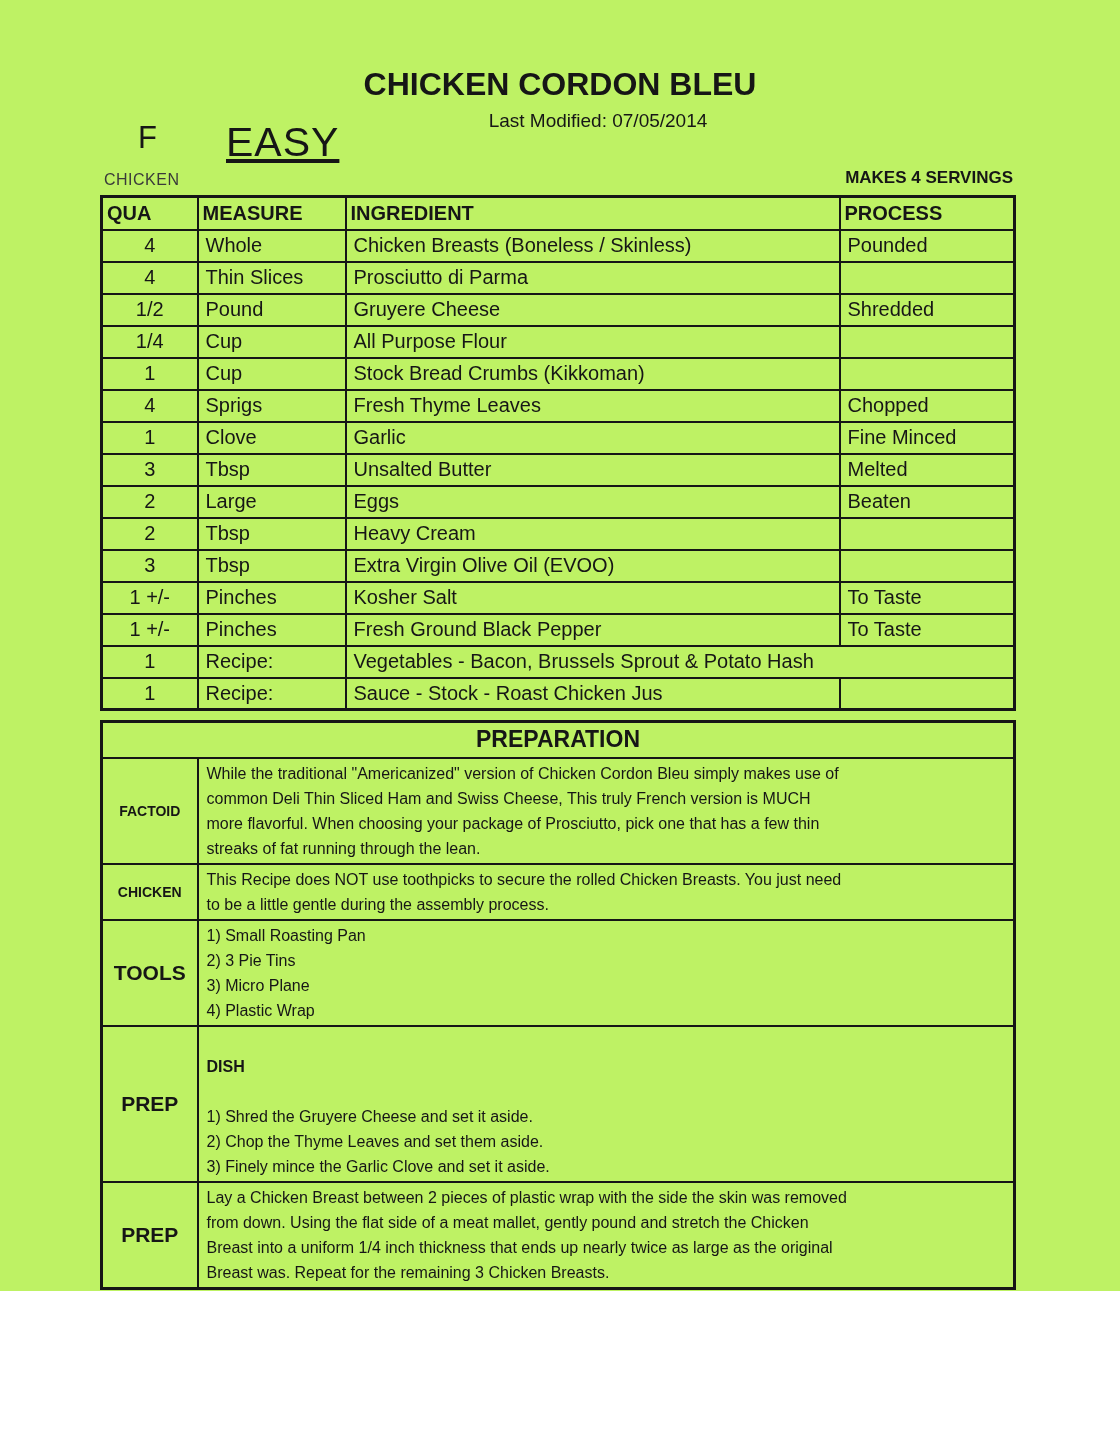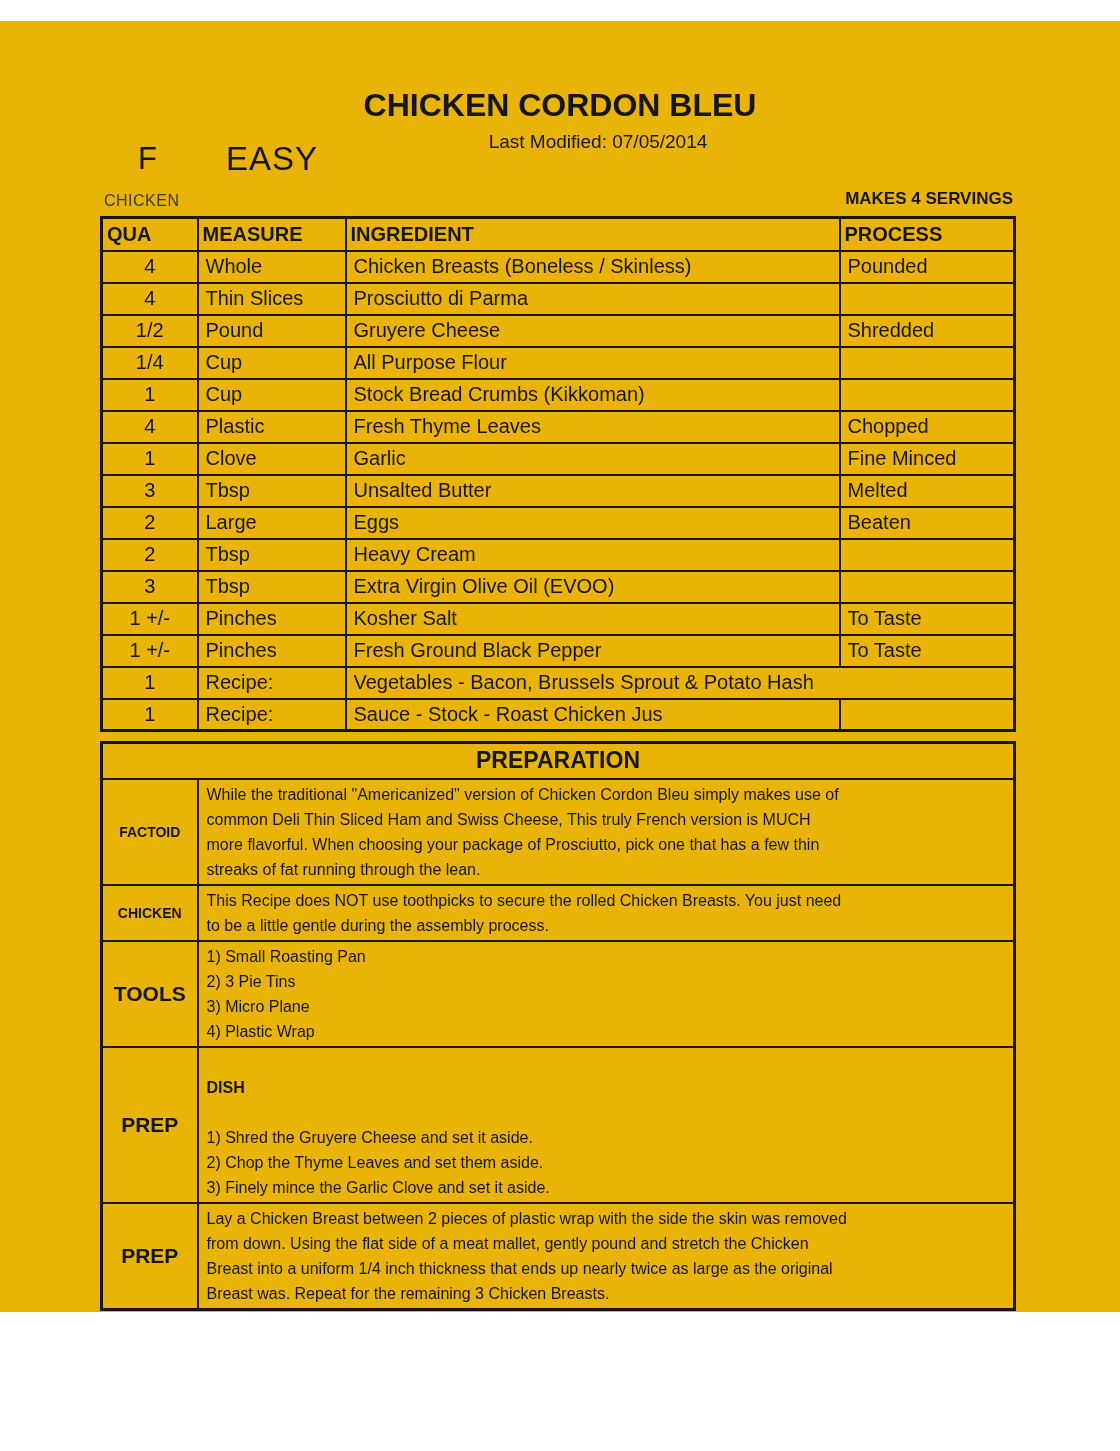--- a/index.html
+++ b/index.html
@@ -1,42 +1,41 @@
 <!DOCTYPE html>
 <html><head>
 <meta charset="utf-8">
 <style>
   * { margin: 0; padding: 0; box-sizing: border-box; }
   html, body { background: #ffffff; }
   .page {
     position: relative;
     width: 1120px;
     height: 1291px;
-    background: #eab308;
+    background: #bef264;
     font-family: "Liberation Sans", "DejaVu Sans", sans-serif;
     color: #161616;
     overflow: hidden;
-    margin-top: 21px;
   }
   
   .hdr { position: relative; height: 195px; }
   .title {
     position: absolute; left: 0; top: 66px; width: 1120px;
     text-align: center; font-size: 32px; font-weight: bold; letter-spacing: 0px;
   }
   .lastmod {
     position: absolute; left: 398px; top: 110px; width: 400px;
     text-align: center; font-size: 19px;
   }
   .times {
     position: absolute; left: 838px; top: 107px; width: 180px;
     text-align: center; font-size: 13px; line-height: 17.5px; color: #2e2e2e;
   }
   .grade   { position: absolute; left: 138px; top: 120px; font-size: 31px; }
-  .diffic  { position: absolute; left: 226px; top: 119px; font-size: 33px; letter-spacing: 1px; }
+  .diffic  { position: absolute; left: 226px; top: 119px; font-size: 41px; letter-spacing: 1px; text-decoration: underline; }
   .categ   { position: absolute; left: 104px; top: 171px; font-size: 16px; color: #3a3a3a; letter-spacing: 0.5px; }
   .servings{ position: absolute; right: 107px; top: 168px; font-size: 17px; font-weight: bold; }
 
   
   table { border-collapse: collapse; table-layout: fixed; margin-left: 100px; width: 913px; }
   td, th { border: 2px solid #161616; overflow: hidden; }
   table.ing { border: 3px solid #161616; }
   table.prep { border: 3px solid #161616; margin-top: 9px; }
 
   
@@ -115,21 +114,21 @@
         <td></td>
       </tr>
       <tr>
         <td class="qty">1</td>
         <td>Cup</td>
         <td>Stock Bread Crumbs (Kikkoman)</td>
         <td></td>
       </tr>
       <tr>
         <td class="qty">4</td>
-        <td>Plastic</td>
+        <td>Sprigs</td>
         <td>Fresh Thyme Leaves</td>
         <td>Chopped</td>
       </tr>
       <tr>
         <td class="qty">1</td>
         <td>Clove</td>
         <td>Garlic</td>
         <td>Fine Minced</td>
       </tr>
       <tr>

